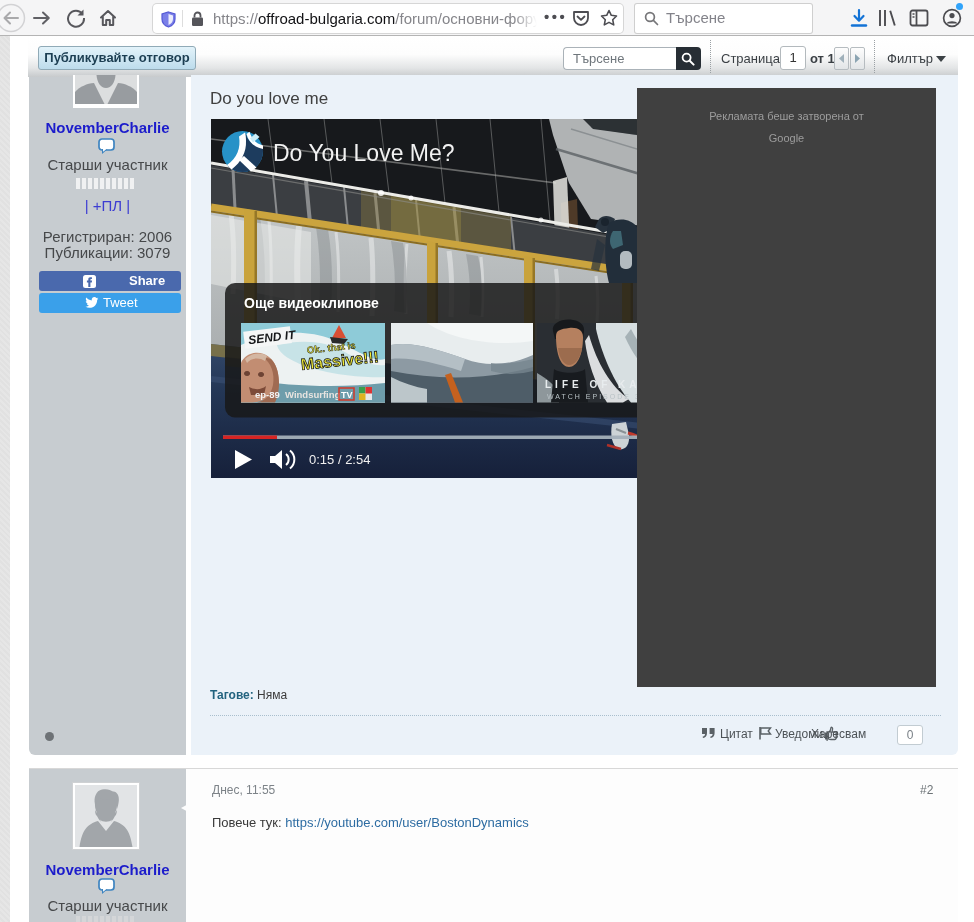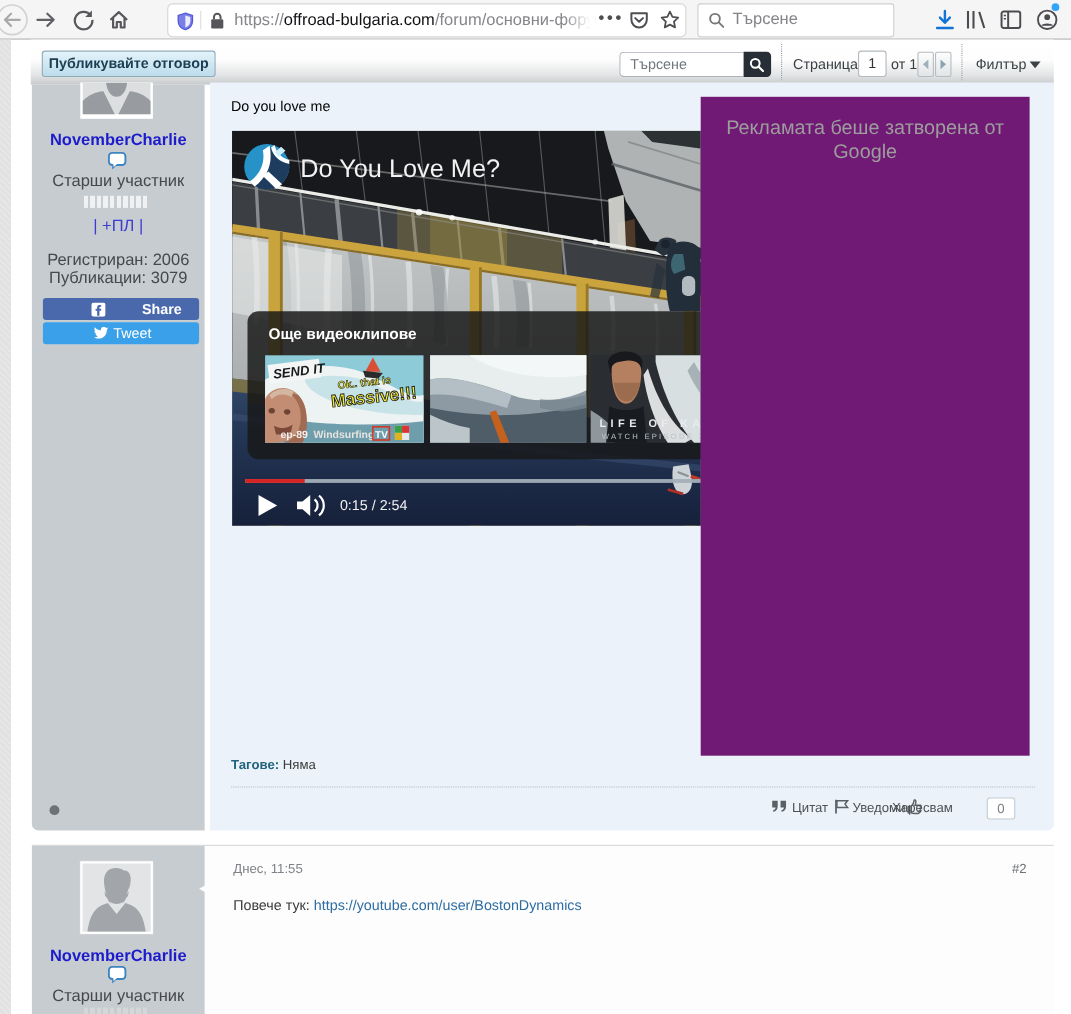--- a/index.html
+++ b/index.html
@@ -28,21 +28,21 @@
 #pginput { left:780px; top:46px; width:26px; height:24px; background:#fff; border:1px solid #b3b9bd; border-radius:3px;
   text-align:center; font-size:13px; color:#333; line-height:22px; }
 .pgbtn { top:47px; width:15px; height:23px; border:1px solid #b6bcc0; border-radius:2px;
   background:linear-gradient(#fdfdfd,#e2e5e7); }
 
 
 #p1side { left:29px; top:77px; width:157px; height:678px; background:#c7ccd0; border-radius:0 0 0 6px; }
 #p1content { left:191px; top:75px; width:767px; height:680px; background:#ebf2f9; border-radius:0 0 6px 0; }
 .sb { position:absolute; left:29px; width:157px; text-align:center; }
 #video { left:211px; top:119px; width:426px; height:359px; overflow:hidden; background:#20262c; }
-#ad { left:637px; top:88px; width:299px; height:599px; background:#701a75; color:#9d9d9d; font-size:18px;
+#ad { left:637px; top:88px; width:299px; height:599px; background:#404040; color:#9d9d9d; font-size:11px;
   text-align:center; padding-top:17px; line-height:22px; }
 
 
 #p2box { left:29px; top:768px; width:929px; height:154px; background:#fdfdfd; border-top:1px solid #d8d8d8; }
 #p2side { left:29px; top:769px; width:157px; height:153px; background:#c7ccd0; }
 
 .u { color:#1c1ccb; font-weight:bold; font-size:15px; }
 </style>
 </head>
 <body>
@@ -114,21 +114,21 @@
   <div id="fsearch" class="abs">Търсене</div>
   <div id="fsbtn" class="abs"></div>
   <svg class="abs" style="left:681px; top:52px;" width="14" height="14" viewBox="0 0 14 14">
     <circle cx="5.6" cy="5.6" r="4" fill="none" stroke="#ffffff" stroke-width="1.8"></circle>
     <path d="M8.7 8.7 L12.6 12.6" stroke="#ffffff" stroke-width="2" stroke-linecap="round"></path>
   </svg>
   <div class="abs dotsep" style="left:710px;"></div>
   <div class="abs dotsep" style="left:874px;"></div>
   <div class="abs toolt" style="left:721px;">Страница</div>
   <div id="pginput" class="abs">1</div>
-  <div class="abs toolt" style="left:810px;">от 1</div>
+  <div class="abs toolt" style="left:810px;font-weight:bold;">от 1</div>
   <div class="abs pgbtn" style="left:834px;"></div>
   <div class="abs pgbtn" style="left:850px;"></div>
   <svg class="abs" style="left:837px; top:53px;" width="9" height="11" viewBox="0 0 9 11">
       <path d="M7 1 L2 5.5 L7 10 Z" fill="#9fb0ba"></path>
     </svg>
   <svg class="abs" style="left:853px; top:53px;" width="9" height="11" viewBox="0 0 9 11">
       <path d="M2 1 L7 5.5 L2 10 Z" fill="#8ba4b2"></path>
     </svg>
   <div class="abs toolt" style="left:887px;">Филтър</div>
   <svg class="abs" style="left:935px; top:55px;" width="12" height="8" viewBox="0 0 12 8">
@@ -181,21 +181,21 @@
     <path d="M2 1 V13.6" stroke="#5a6166" stroke-width="1.6"></path>
     <path d="M2.8 2 H12.5 L10.2 5 L12.5 8 H2.8 Z" fill="none" stroke="#5a6166" stroke-width="1.4"></path>
   </svg>
   <div class="abs" style="left:775px; top:727px; font-size:12px; color:#4c5256;">Уведоми</div>
   <svg class="abs" style="left:824px; top:726px;" width="15" height="15" viewBox="0 0 15 15">
     <path d="M1 6.5 H3.5 V13.5 H1 Z" fill="#5a6166"></path>
     <path d="M4.5 13 V7 C6 5.5 6.8 4 7 1.6 C7.05 1 8.6 1 8.6 2.6 C8.6 3.8 8.3 5 7.9 6 H12.6 C13.5 6 13.6 7.3 12.8 7.5 C13.6 7.8 13.5 9 12.6 9.2 C13.3 9.5 13.2 10.7 12.3 10.9 C12.9 11.2 12.8 12.3 11.9 12.5 C11.9 13.1 11.5 13.5 10.8 13.5 H7 C6 13.5 5.2 13.3 4.5 13 Z" fill="none" stroke="#5a6166" stroke-width="1.3"></path>
   </svg>
   <div class="abs" style="left:811px; top:727px; font-size:12px; color:#4c5256;">Харесвам</div>
   <div class="abs" style="left:897px; top:725px; width:26px; height:20px; background:#fff; border:1px solid #c2ccd2; border-radius:3px; text-align:center; font-size:12px; color:#7a8187; line-height:18px;">0</div>
-  <div class="abs" style="left:210px; top:89px; font-size:13px; color:#000000;">Do you love me</div>
+  <div class="abs" style="left:210px; top:89px; font-size:17px; color:#404040;">Do you love me</div>
   <div id="video" class="abs">
   <svg width="640" height="359" viewBox="0 0 640 359">
     <defs>
       <linearGradient id="floor" x1="0" y1="0" x2="0" y2="1">
         <stop offset="0" stop-color="#33486a"></stop>
         <stop offset="0.35" stop-color="#243756"></stop>
         <stop offset="1" stop-color="#16203a"></stop>
       </linearGradient>
       <linearGradient id="glass2" x1="0" y1="0" x2="0" y2="1">
         <stop offset="0" stop-color="#c2c6c7"></stop>

